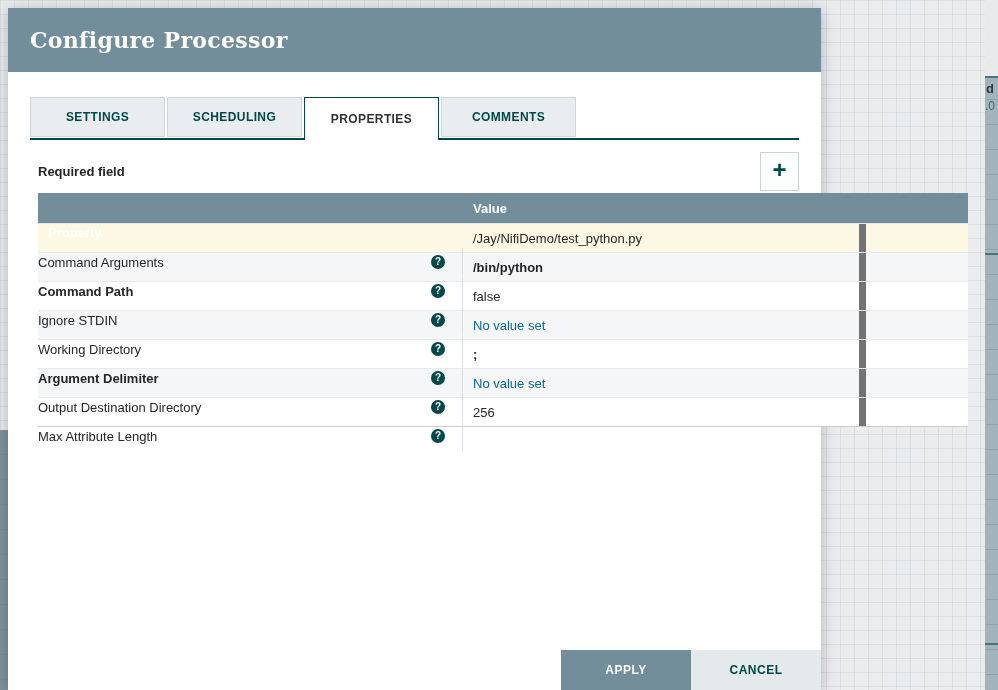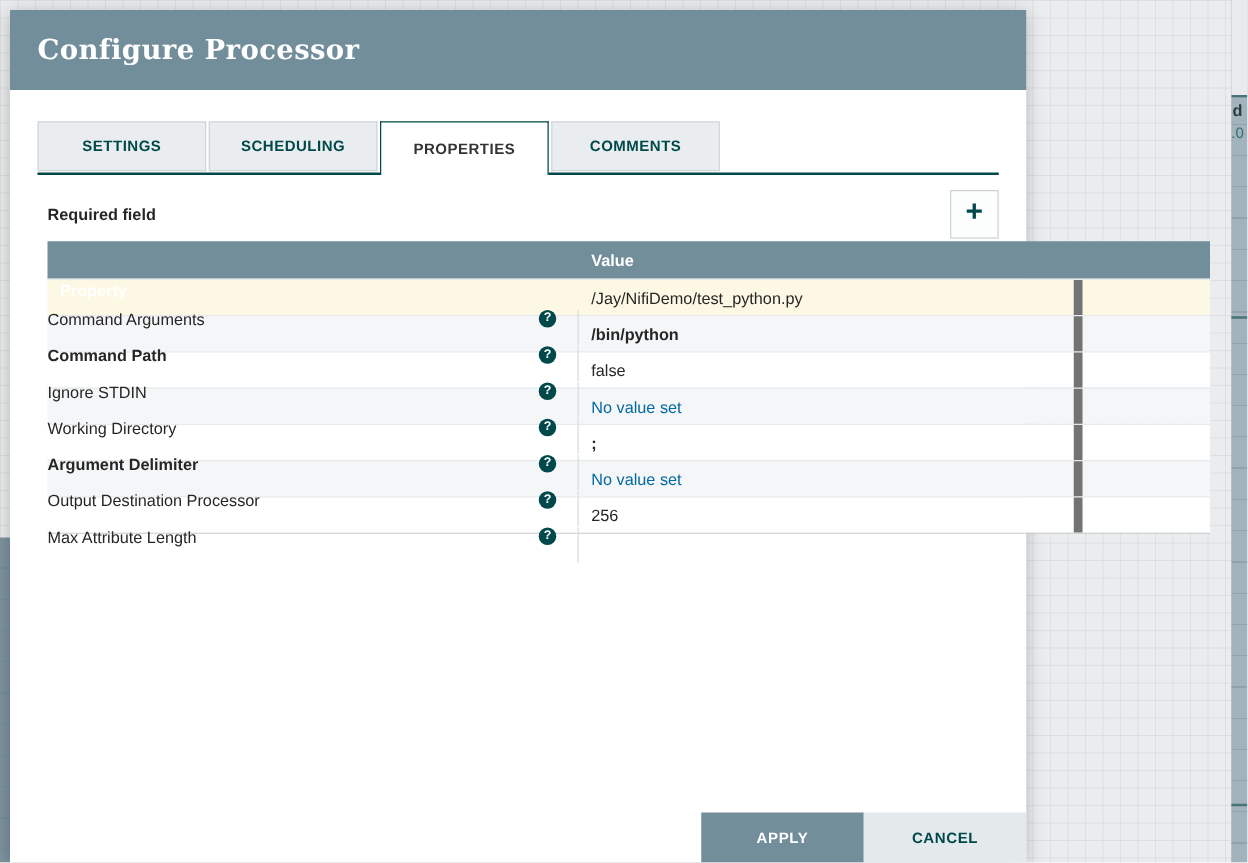--- a/index.html
+++ b/index.html
@@ -91,21 +91,21 @@
   .col-val   { width:403px; }
   .col-extra { width:102px; }
   .thead .col-prop, .thead .col-val { padding-left:10px; }
   .trow {
     display:flex; height:29px; align-items:center;
     background:#FFFFFF; border-top:1px solid #E6EAEC; cursor:pointer;
   }
   .trow.even { background:#F4F6F8; }
   .trow.highlighted { background:#FDF8E3; }
   .trow .col-prop {
-    display:flex; justify-content:space-between;
+    display:flex; align-items:center; justify-content:space-between;
     padding-left:0; padding-right:17px; height:100%;
     border-right:1px solid #D7DDE0;
   }
   .trow .col-val {
     padding-left:10px; height:100%; display:flex; align-items:center;
     border-right:7px solid #737373;
   }
   .trow .col-extra { height:100%; }
   .trow .prop-name, .trow .prop-value { color:#262626; }
   .trow.bold .prop-name, .trow.bold .prop-value { font-weight:bold; }
@@ -228,21 +228,21 @@
       <span class="help-icon">?</span>
     </div>
     <div class="col-val">
       <span class="prop-value">;</span>
     </div>
     <div class="col-extra"></div>
   </div>
 
   <div class="trow even placeholder">
     <div class="col-prop">
-      <span class="prop-name">Output Destination Processor</span>
+      <span class="prop-name">Output Destination Directory</span>
       <span class="help-icon">?</span>
     </div>
     <div class="col-val">
       <span class="prop-value">No value set</span>
     </div>
     <div class="col-extra"></div>
   </div>
 
   <div class="trow">
     <div class="col-prop">

